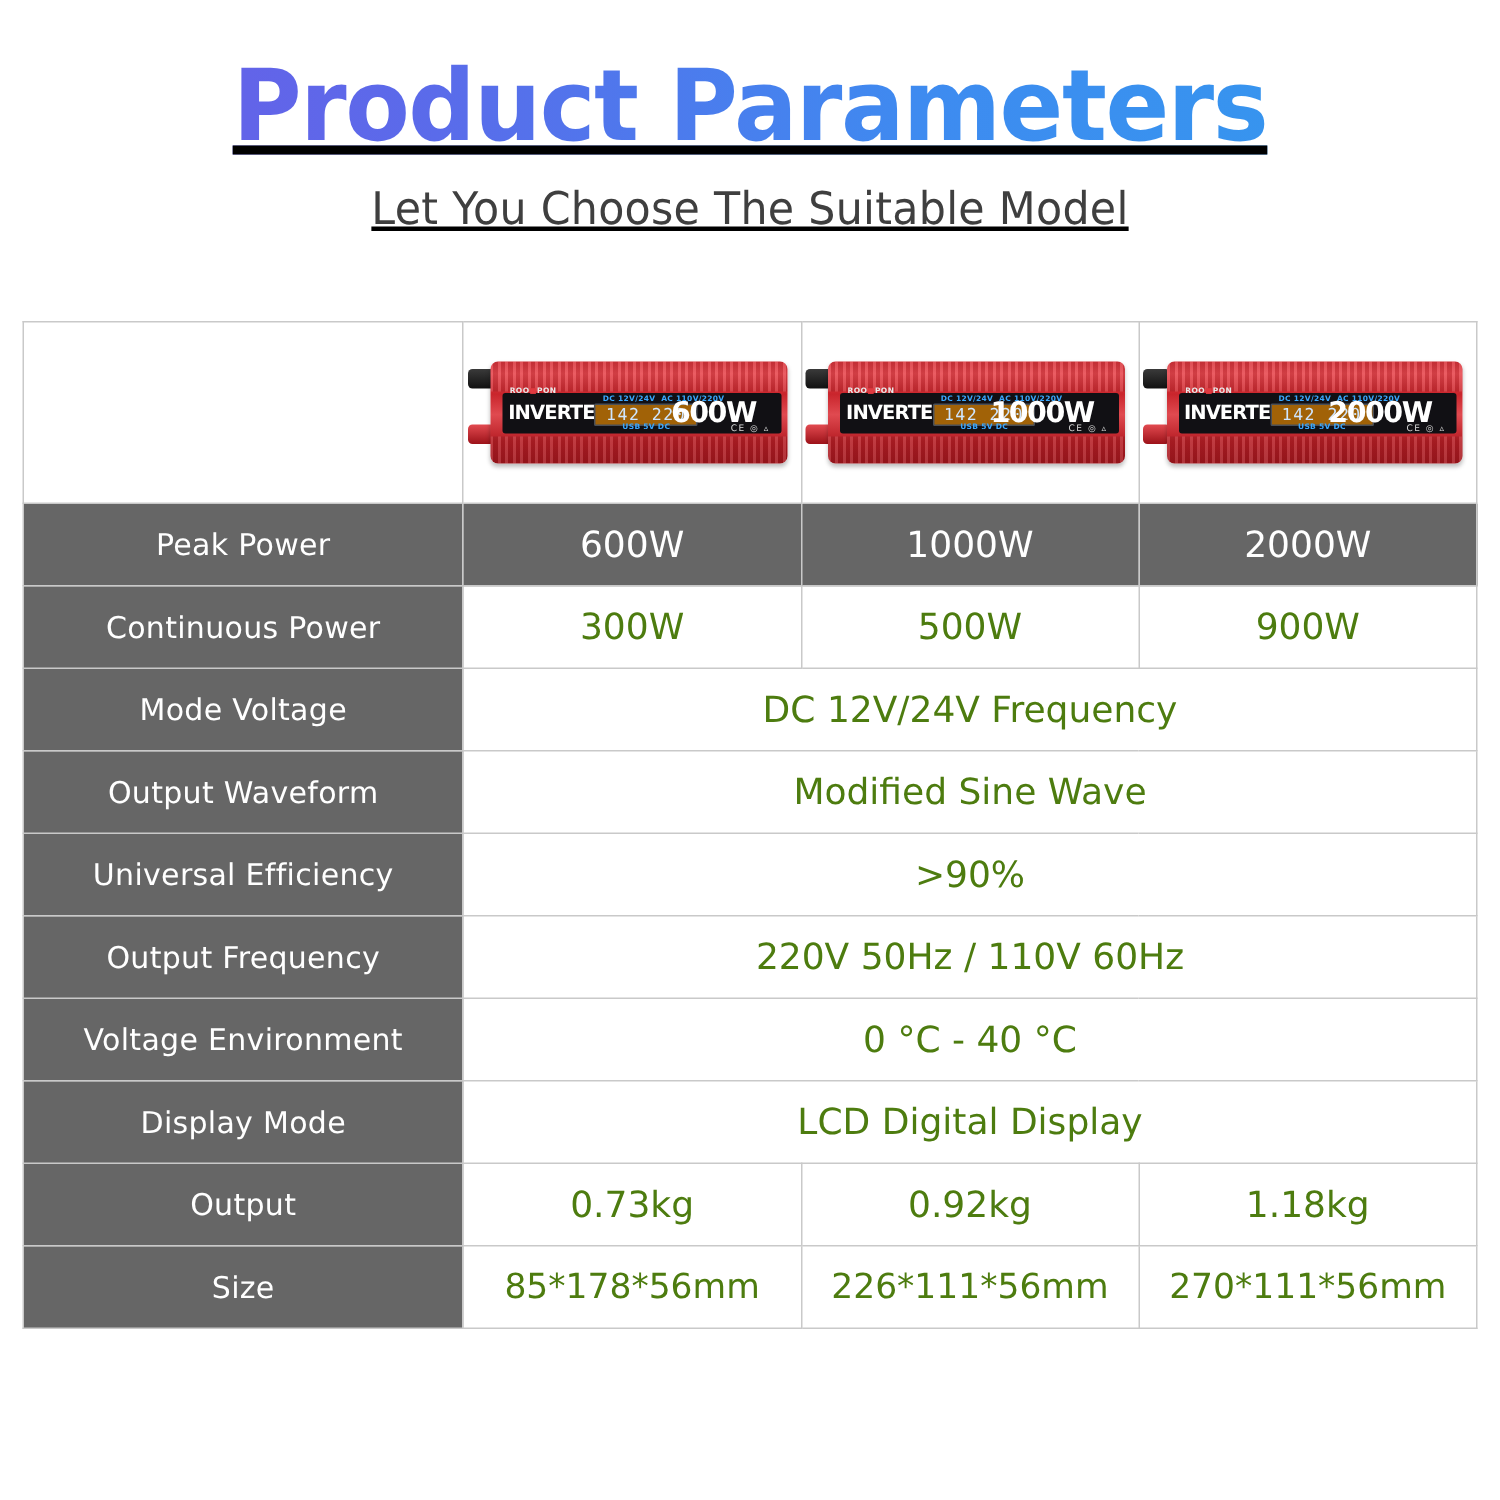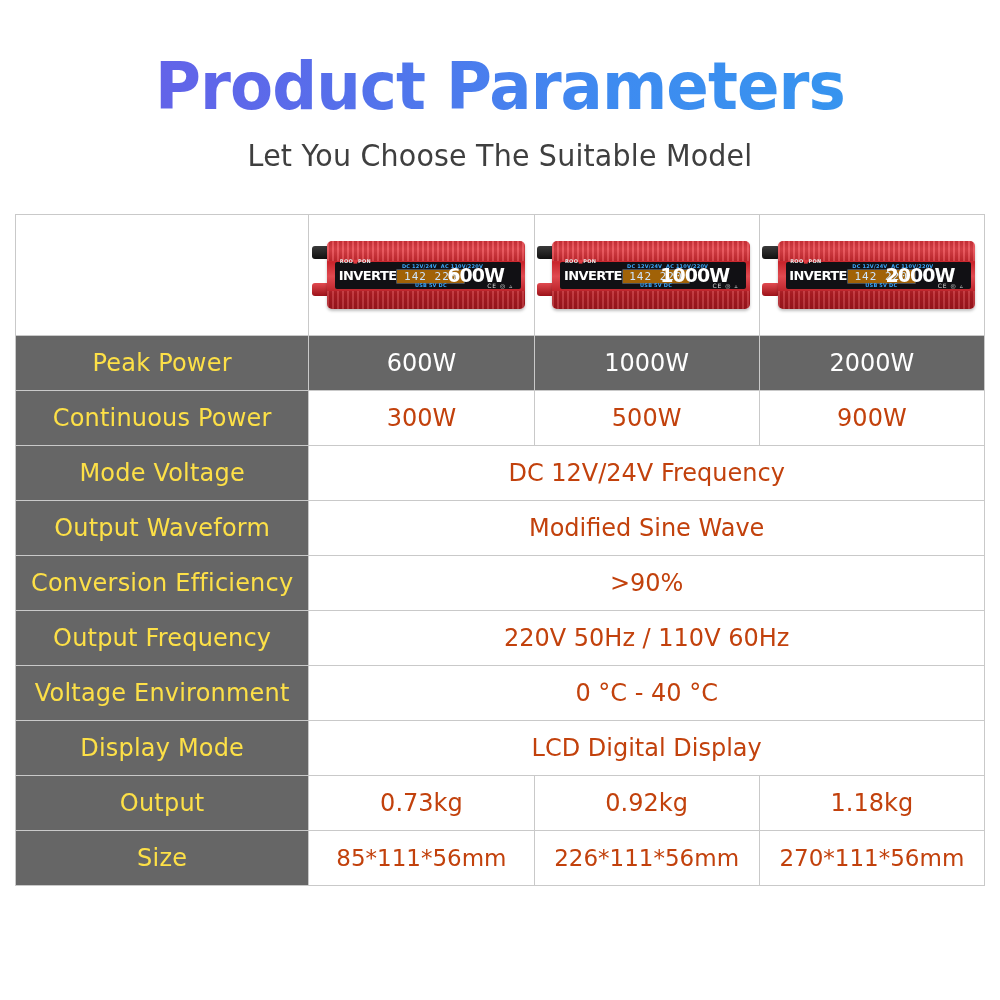--- a/index.html
+++ b/index.html
@@ -5,21 +5,21 @@
   html,body{margin:0;padding:0;}
   body{
     width:1000px;height:1000px;
     background:#ffffff;
     font-family:"DejaVu Sans", sans-serif;
     overflow:hidden;
   }
   .page{position:relative;width:1000px;height:1000px;}
 
   
-  .header{padding-top:54px;text-align:center;}
+  .header{padding-top:38px;text-align:center;text-decoration:underline;}
   .title{
     font-family:"DejaVu Sans", sans-serif;
     font-size:66px;
     font-weight:bold;
     letter-spacing:-1px;
     line-height:1;
     margin:0;
     background:linear-gradient(90deg,#6B5CE7 0%,#5A6BEA 28%,#3E8BF0 62%,#3399EE 100%);
     -webkit-background-clip:text;
     background-clip:text;
@@ -49,29 +49,29 @@
     padding:0;
     text-align:center;
     vertical-align:middle;
     font-family:"DejaVu Sans", sans-serif;
   }
   .col-label{width:293px;}
   .col-v{width:225px;}
 
   td.label{
     background:#666666;
-    color:#fde047;
-    font-size:24px;
+    color:#ffffff;
+    font-size:20px;
     height:54px;
     border-color:#bdbdbd;
     letter-spacing:.2px;
   }
   td.val{
     background:#ffffff;
-    color:#c2410c;
+    color:#4d7c0f;
     font-size:24px;
     height:54px;
   }
   td.val-dark{
     background:#666666;
     color:#ffffff;
     font-size:24px;
     height:54px;
     border-color:#bdbdbd;
   }
@@ -257,21 +257,21 @@
           </tr>
           <tr>
             <td class="label">Mode Voltage</td>
             <td class="val" colspan="3">DC 12V/24V Frequency</td>
           </tr>
           <tr>
             <td class="label">Output Waveform</td>
             <td class="val" colspan="3">Modified Sine Wave</td>
           </tr>
           <tr>
-            <td class="label">Conversion Efficiency</td>
+            <td class="label">Universal Efficiency</td>
             <td class="val" colspan="3">&gt;90%</td>
           </tr>
           <tr>
             <td class="label">Output Frequency</td>
             <td class="val" colspan="3">220V 50Hz / 110V 60Hz</td>
           </tr>
           <tr>
             <td class="label">Voltage Environment</td>
             <td class="val" colspan="3">0 °C - 40 °C</td>
           </tr>
@@ -280,21 +280,21 @@
             <td class="val" colspan="3">LCD Digital Display</td>
           </tr>
           <tr>
             <td class="label">Output</td>
             <td class="val">0.73kg</td>
             <td class="val">0.92kg</td>
             <td class="val">1.18kg</td>
           </tr>
           <tr>
             <td class="label">Size</td>
-            <td class="val small">85*111*56mm</td>
+            <td class="val small">85*178*56mm</td>
             <td class="val small">226*111*56mm</td>
             <td class="val small">270*111*56mm</td>
           </tr>
         </tbody>
     </table>
   </div>
 
 </div>
 
 </body></html>

